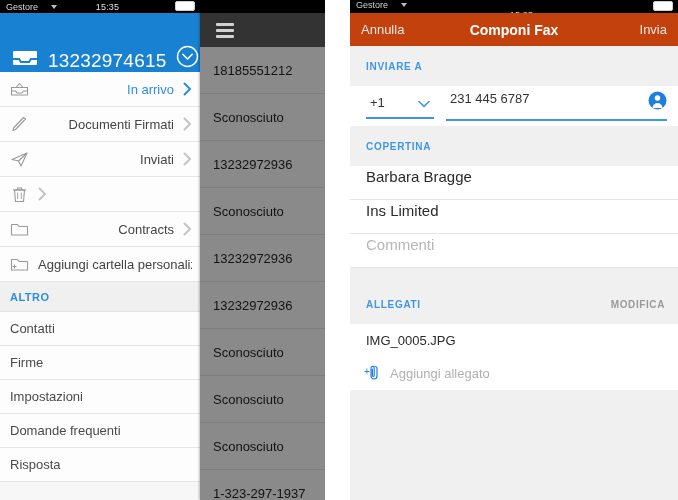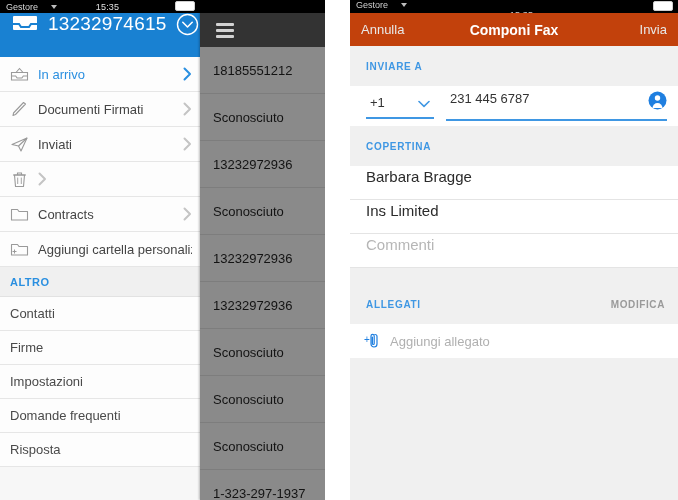--- a/index.html
+++ b/index.html
@@ -48,39 +48,39 @@
   .sb-time {
     position:absolute; left:15px; right:0; text-align:center;
     font-size:9px; color:#e0e0e0; letter-spacing:.2px;
   }
   .sb-batt {
     position:absolute; right:5px; top:1px;
     width:18px; height:8px; border:1px solid #cfcfcf; border-radius:2px; background:#fff;
   }
 
   #blue-header {
-    height: 44px;
+    height: 59px;
     background: #1981d2;
     display: flex;
-    align-items: flex-start;
+    align-items: flex-end;
     padding: 0 12px;
     box-sizing: border-box;
     gap: 10px;
   }
   #blue-header .inbox-ico { flex: 0 0 auto; }
   #acct-number {
     color: #ffffff;
     font-size: 19px;
     letter-spacing: .2px;
     flex: 1 1 auto;
     white-space: nowrap;
   }
   #acct-caret { flex: 0 0 auto; }
 
-  .menu-list { background:#6d28d9; }
+  .menu-list { background:#6d28d9;text-align:right; }
   .menu-row {
     height: 35px;
     display: flex;
     align-items: center;
     padding: 0 8px 0 9px;
     box-sizing: border-box;
     border-bottom: 1px solid #e6e6e6;
     background: #fdfdfd;
     gap: 9px;
   }
@@ -470,20 +470,21 @@
     <div class="text-row">Ins Limited</div>
     <div class="text-row placeholder">Commenti</div>
 
     <div class="spacer-grey" style="height:16px"></div>
 
     <div class="grp-head">
       <span>ALLEGATI</span>
       <span class="right-act">MODIFICA</span>
     </div>
 
+    <div class="attach-row">IMG_0005.JPG</div>
 
     <div id="add-attach-row">
       <span>
         <svg width="18" height="18" viewBox="0 0 18 18">
           <text x="0" y="12" font-size="10" fill="#1f7fe0" font-family="Liberation Sans, sans-serif">+</text>
           <path d="M11 3.5 a2 2 0 0 1 2 2 v7.5 a3 3 0 0 1 -6 0 v-8 a1.6 1.6 0 0 1 3.2 0 v7.6 a0.9 0.9 0 0 1 -1.8 0 v-6.6" fill="none" stroke="#1f7fe0" stroke-width="1.2" stroke-linecap="round"></path>
         </svg>
       </span>
       <span>Aggiungi allegato</span>
     </div>

